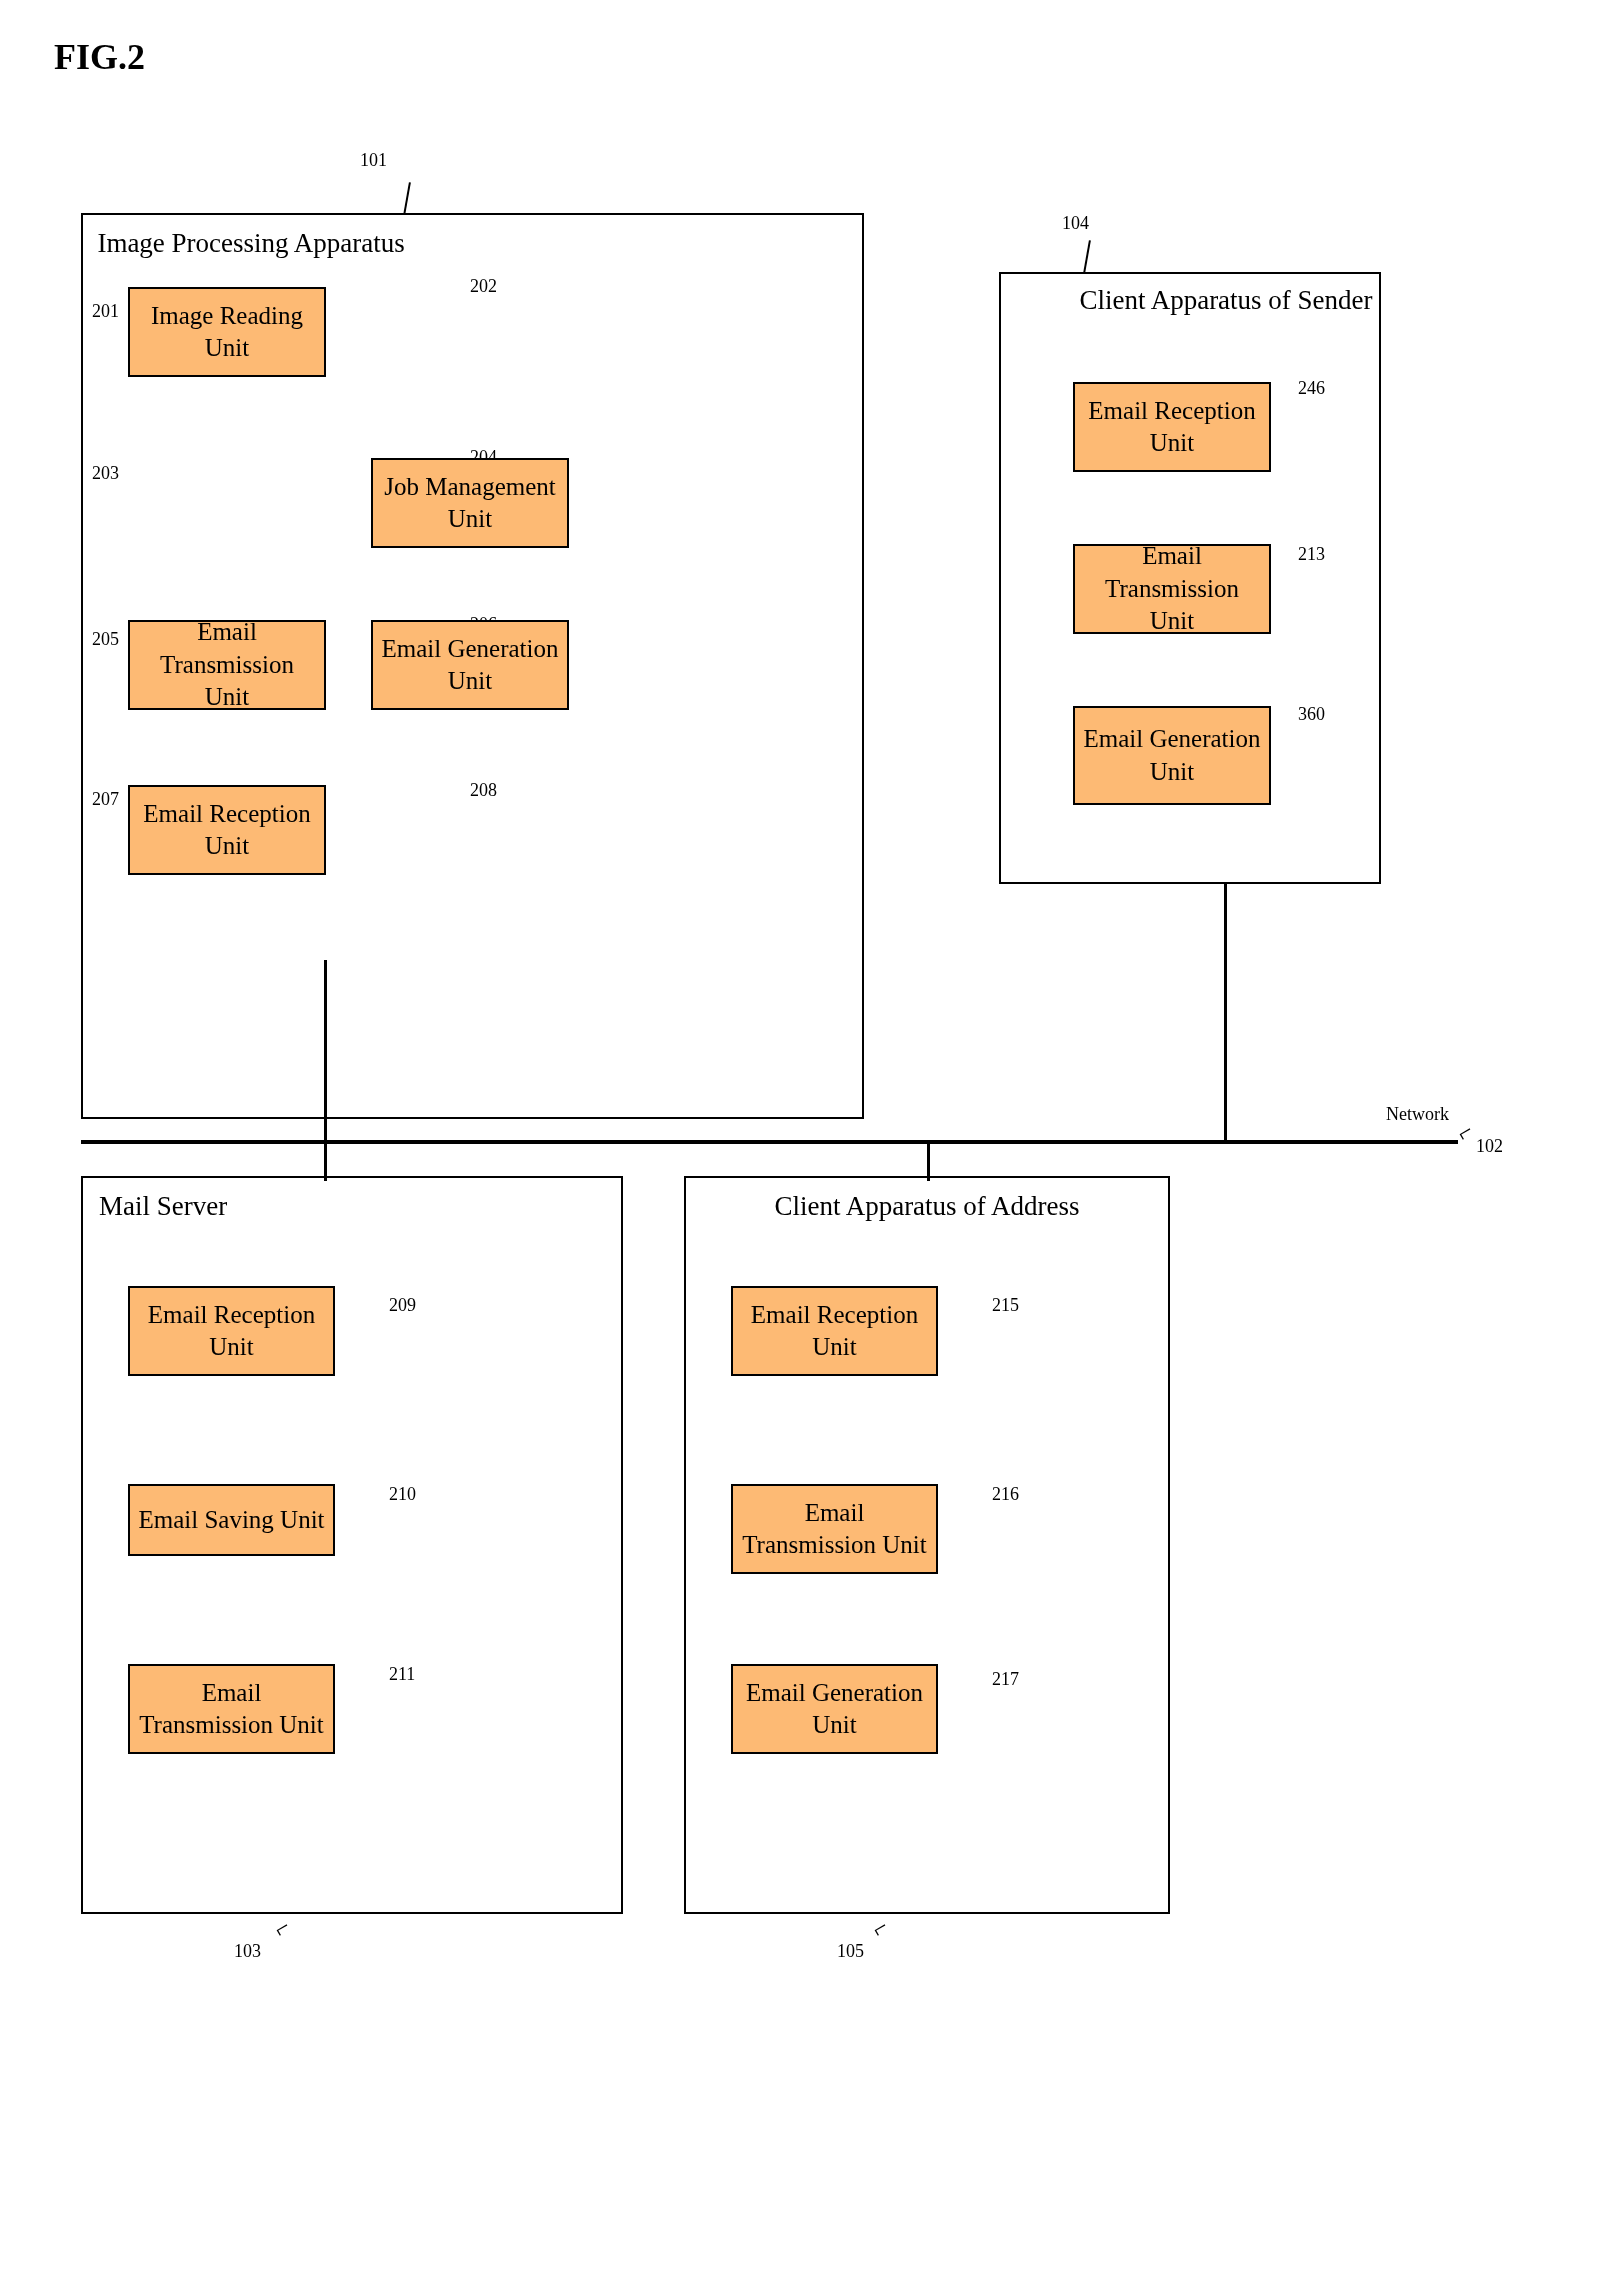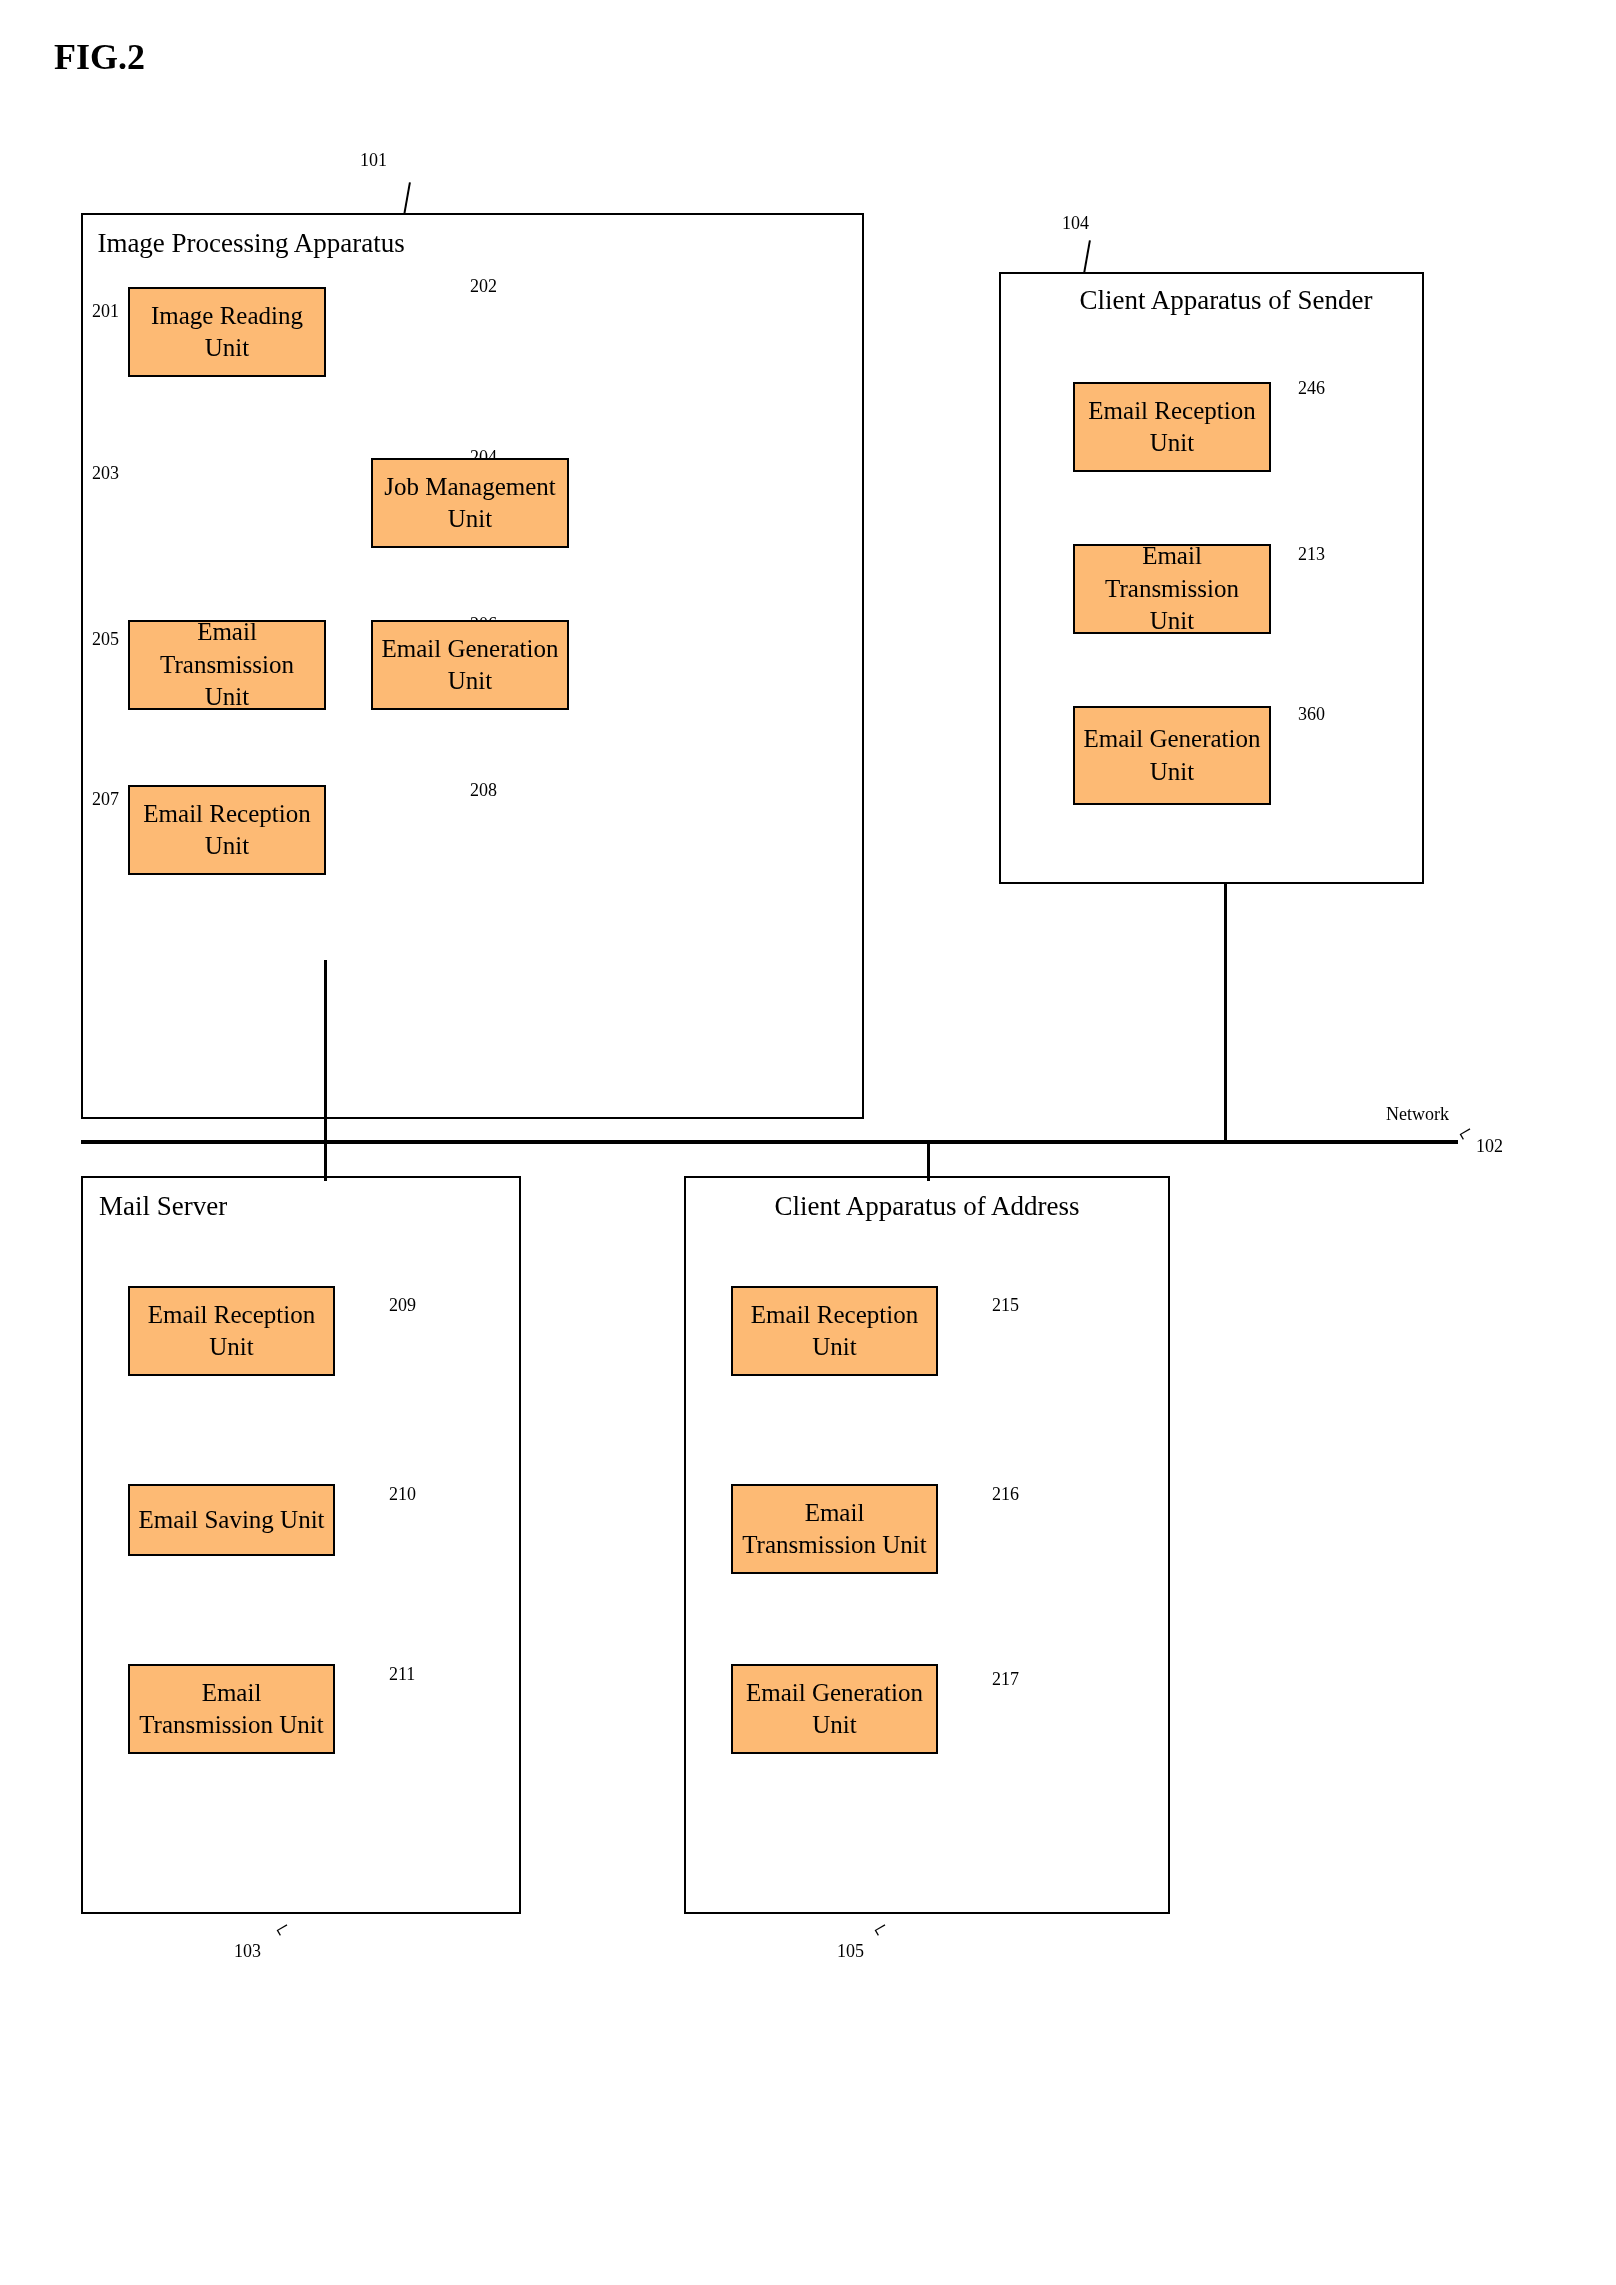--- a/index.html
+++ b/index.html
@@ -119,21 +119,21 @@
     <div class="ref-num" style="top:565px; left:387px;">208</div>
 
   </div>
 
   <div class="v-line" style="top:828px; left:270px; height:180px;"></div>
 
   <div class="ref-num" style="top:81px; left:1008px;">104</div>
 
   <div style="position:absolute; top:108px; left:1031px; width:1.8px; height:45px; background:#000; transform:rotate(10deg);"></div>
 
-  <div class="container-box" style="top:140px; left:945px; width:425px; height:612px;">
+  <div class="container-box" style="top:140px; left:945px; width:382px; height:612px;">
     <div class="container-label" style="top:10.8px; left:18px; text-align:center; width:414px;">Client Apparatus of
 Sender</div>
 
     <div class="ref-num" style="top:104px; left:297px;">246</div>
 
     <div class="unit-box" style="top:108px; left:72px; width:198px; height:90px;">Email Reception
 Unit</div>
 
     <div class="ref-num" style="top:270px; left:297px;">213</div>
 
@@ -150,21 +150,21 @@
   <div class="v-line" style="top:752px; left:1170px; height:257px;"></div>
 
   <div class="network-line" style="top:1008px; left:27px; width:1377px;"></div>
 
   <div class="ref-num" style="top:972px; left:1332px;">Network</div>
 
   <div class="ref-num" style="top:1004px; left:1422px;">102</div>
 
   <div style="position:absolute; top:986px; left:1404px; font-size:25px; transform:rotate(-30deg);">⌐</div>
 
-  <div class="container-box" style="top:1044px; left:27px; width:440px; height:738px;">
+  <div class="container-box" style="top:1044px; left:27px; width:542px; height:738px;">
     <div class="container-label" style="top:12.6px; left:16px;">Mail Server</div>
 
     <div class="ref-num" style="top:117px; left:306px;">209</div>
 
     <div class="unit-box" style="top:108px; left:45px; width:207px; height:90px;">Email Reception
 Unit</div>
 
     <div class="ref-num" style="top:306px; left:306px;">210</div>
 
     <div class="unit-box" style="top:306px; left:45px; width:207px; height:72px;">Email Saving Unit</div>

